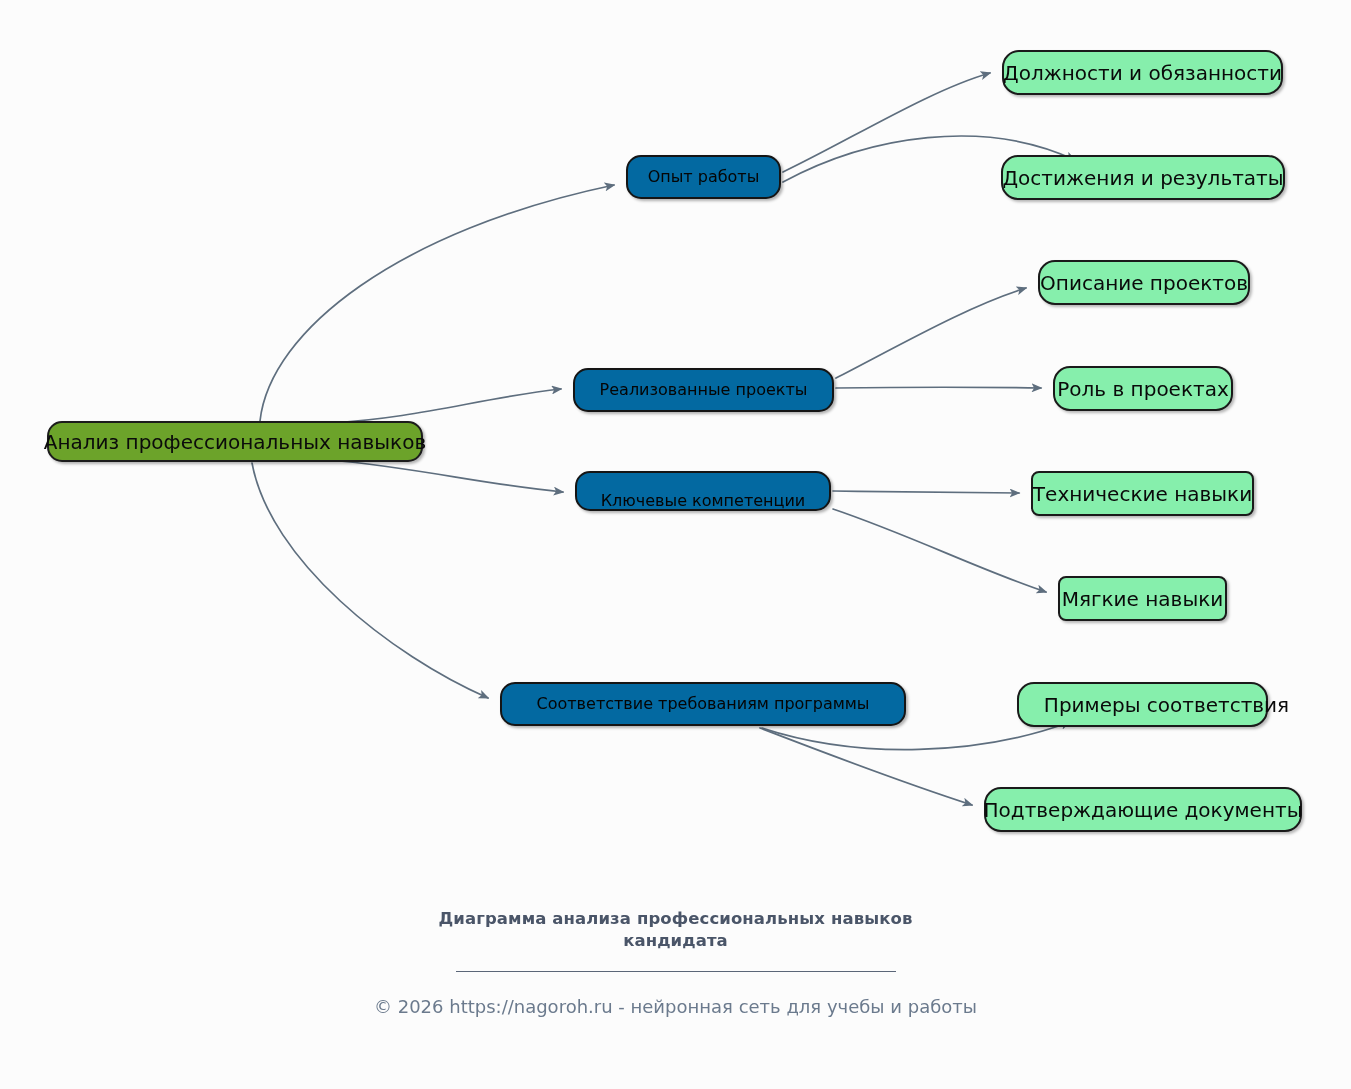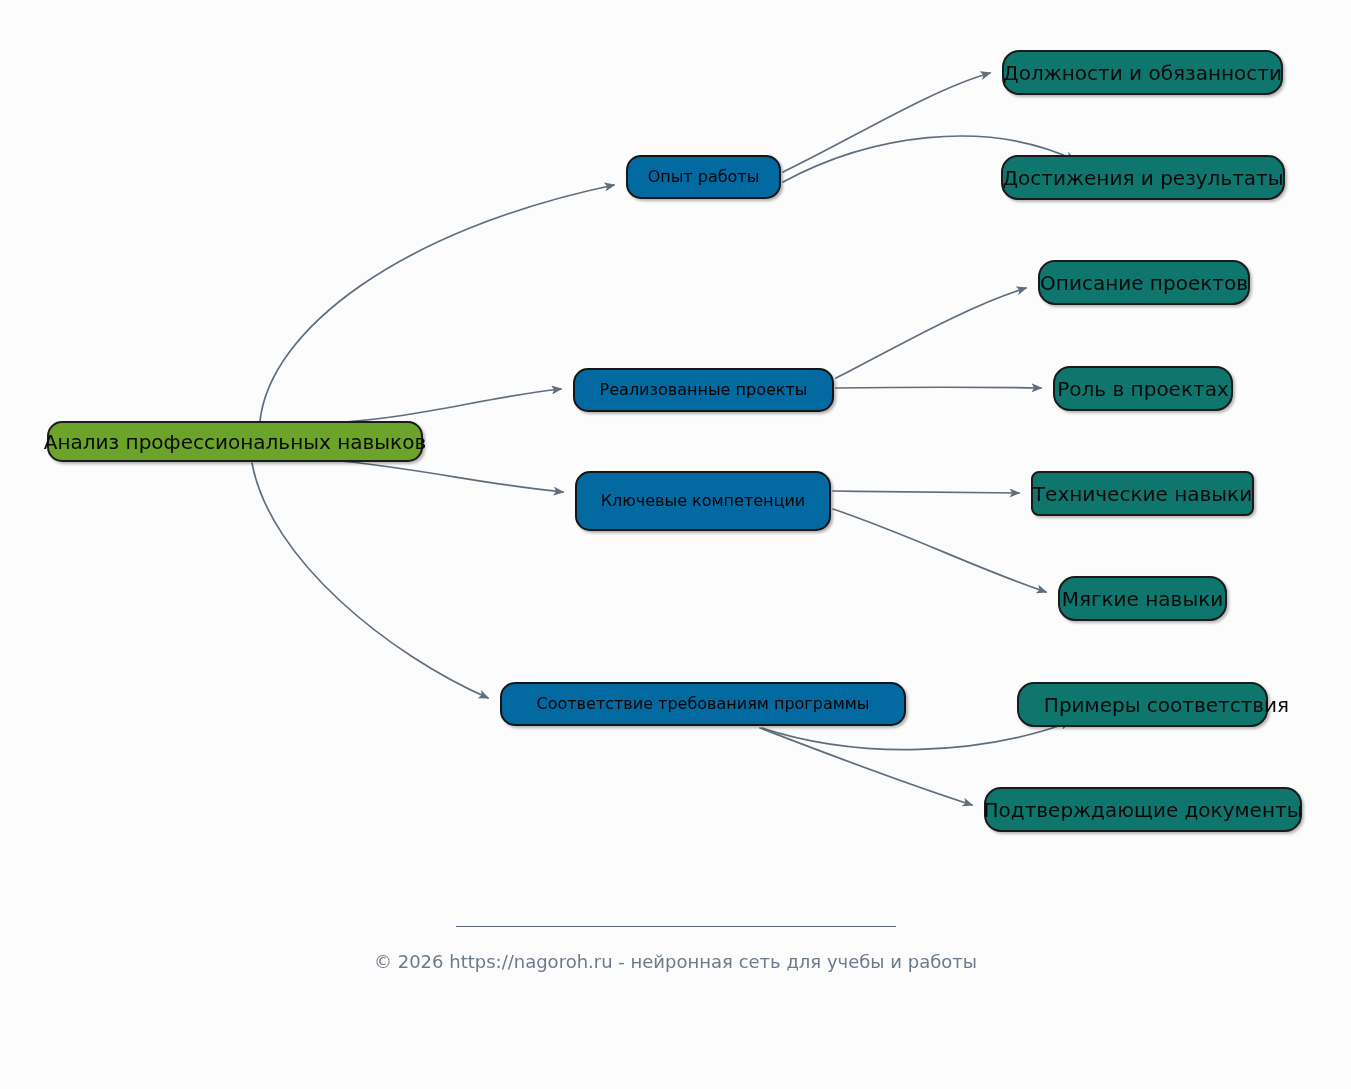--- a/index.html
+++ b/index.html
@@ -64,21 +64,21 @@
     background: #0369a1;
     border: 2px solid #151515;
     color: #050505;
     font-size: 16px;
     border-radius: 15px;
     box-shadow: 2px 2px 3px rgba(0,0,0,0.30);
   }
 
   
   .node.leaf {
-    background: #0f766e;
+    background: #86efac;
     border: 2px solid #1a1a1a;
     color: #0a0a0a;
     font-size: 20px;
     border-radius: 17px;
     box-shadow: 2px 2px 3px rgba(0,0,0,0.28);
   }
 
   
   #footer {
     position: absolute;
@@ -151,38 +151,39 @@
       </div>
       <div class="node branch" style="left: 573px; top: 368px; width: 261px; height: 44px;">
         <span class="node-label">Реализованные проекты</span>
       </div>
       <div class="node leaf" style="left: 1038px; top: 260px; width: 212px; height: 45px; justify-content: center;">
         <span class="node-label">Описание проектов</span>
       </div>
       <div class="node leaf" style="left: 1053px; top: 366px; width: 180px; height: 45px;">
         <span class="node-label">Роль в проектах</span>
       </div>
-      <div class="node branch" style="left: 575px; top: 471px; width: 256px; height: 60px;">
+      <div class="node branch" style="left: 575px; top: 471px; width: 256px; height: 40px; align-items: flex-end;">
         <span class="node-label">Ключевые компетенции</span>
       </div>
       <div class="node leaf" style="left: 1031px; top: 471px; width: 223px; height: 45px; border-radius: 8px;">
         <span class="node-label">Технические навыки</span>
       </div>
-      <div class="node leaf" style="left: 1058px; top: 576px; width: 169px; height: 45px;">
+      <div class="node leaf" style="left: 1058px; top: 576px; width: 169px; height: 45px; border-radius: 8px;">
         <span class="node-label">Мягкие навыки</span>
       </div>
       <div class="node branch" style="left: 500px; top: 682px; width: 406px; height: 44px;">
         <span class="node-label">Соответствие требованиям программы</span>
       </div>
       <div class="node leaf" style="left: 1017px; top: 682px; width: 251px; height: 45px; padding-left: 48px;">
         <span class="node-label">Примеры соответствия</span>
       </div>
       <div class="node leaf" style="left: 984px; top: 787px; width: 318px; height: 45px;">
         <span class="node-label">Подтверждающие документы</span>
       </div>
     </div>
 
 </div>
 
 <div id="footer">
+  <div id="footer-title">Диаграмма анализа профессиональных навыков кандидата</div>
   <div id="footer-divider"></div>
   <div id="footer-copy">© 2026 https://nagoroh.ru - нейронная сеть для учебы и работы</div>
 </div>
 
 </body></html>

